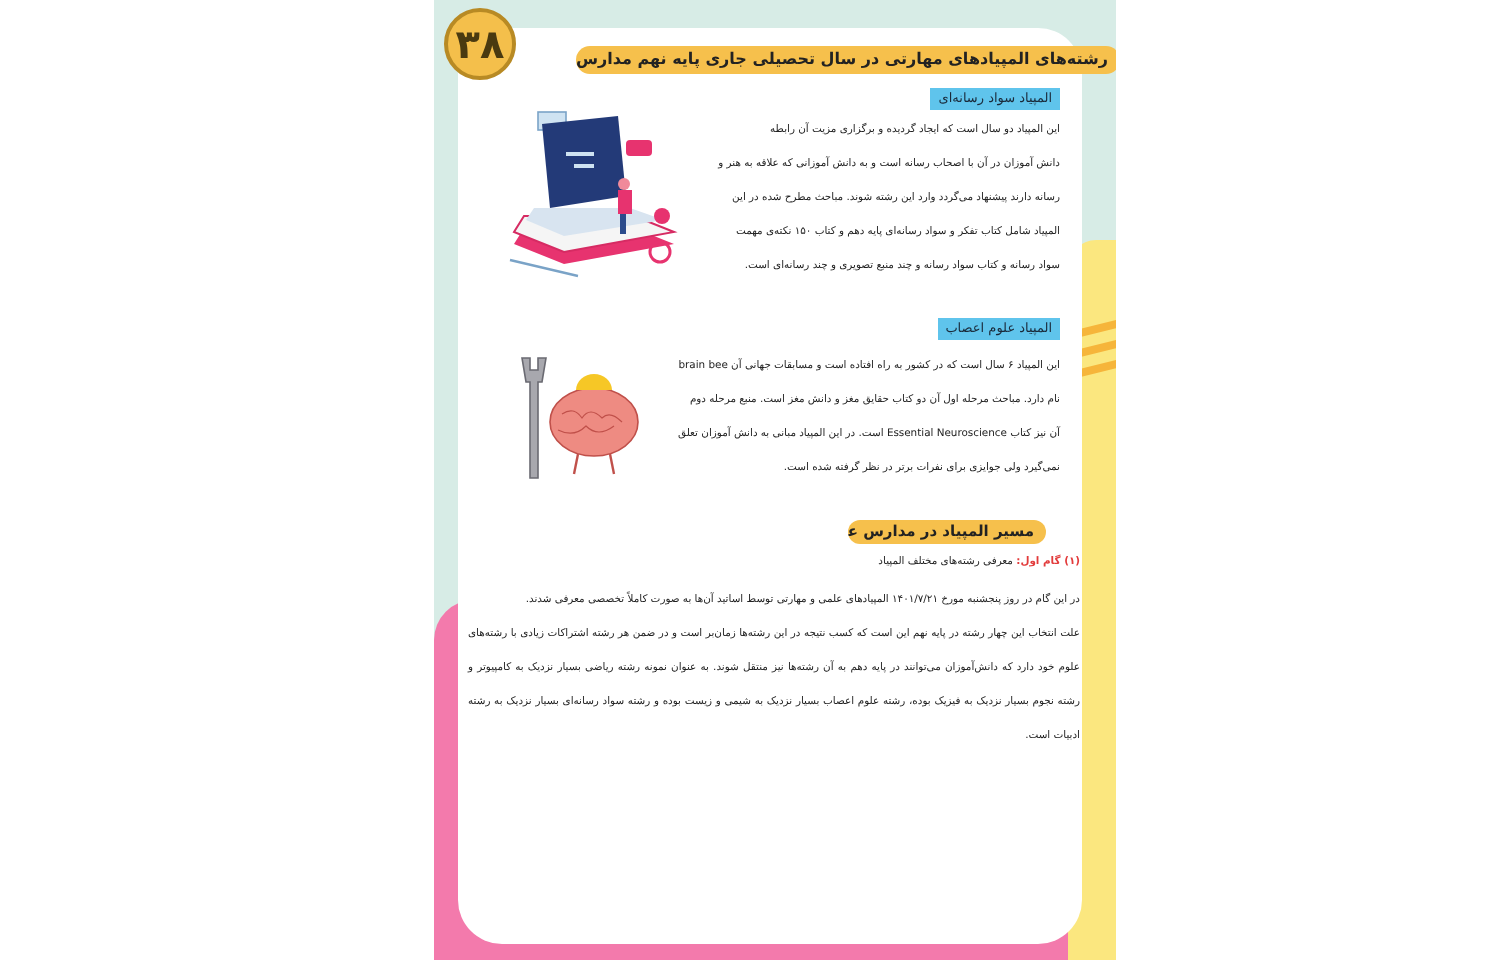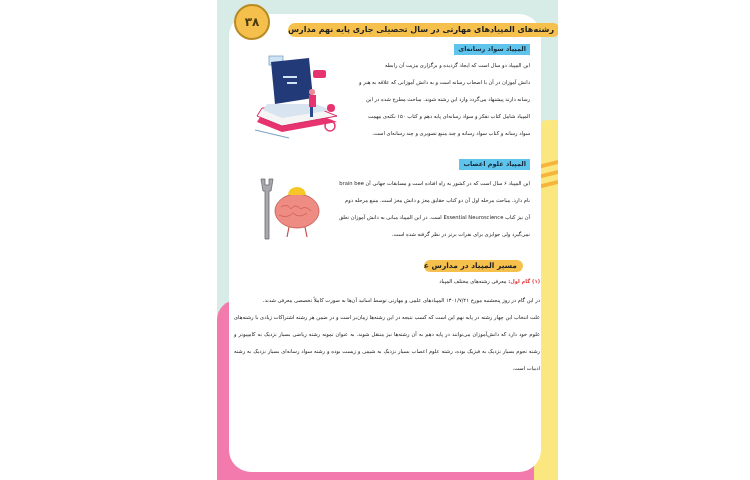--- a/index.html
+++ b/index.html
@@ -3,23 +3,23 @@
 <meta charset="utf-8">
 <style>
   html, body { margin:0; padding:0; }
   body { width:750px; height:480px; background:#ffffff; position:relative; overflow:hidden; font-family:"DejaVu Sans", sans-serif; }
   .page { position:absolute; left:217px; top:0; width:341px; height:480px; background:#d7ece6; overflow:hidden; }
   .bg-pink { position:absolute; left:0; top:382px; width:341px; height:98px; background:#f37aac; }
   .bg-pink2 { position:absolute; left:0; top:300px; width:40px; height:180px; background:#f37aac; border-radius:20px 0 0 0; }
   .bg-yellow { position:absolute; right:0; top:120px; width:24px; height:360px; background:#fbe77f; border-radius:14px 0 0 0; }
   .bg-yellow .stripe { position:absolute; left:4px; width:24px; height:4px; background:#f6b53a; border-radius:3px; transform:rotate(-14deg); }
   .sheet { position:absolute; left:12px; top:14px; width:312px; height:458px; background:#ffffff; border-radius:22px; }
-  .page-num { position:absolute; left:17px; top:4px; width:32px; height:32px; border-radius:50%; background:#f4bf4b; border:2px solid #b88a24; display:flex; align-items:center; justify-content:center; font-size:12px; font-weight:bold; color:#4a3a10; z-index:3; }
+  .page-num { position:absolute; left:5px; top:4px; width:32px; height:32px; border-radius:50%; background:#f4bf4b; border:2px solid #b88a24; display:flex; align-items:center; justify-content:center; font-size:20px; font-weight:bold; color:#4a3a10; z-index:3; }
   .title-banner { position:absolute; left:71px; top:23px; width:272px; height:14px; background:#f6c04c; border-radius:8px; font-size:8px; font-weight:bold; color:#222; direction:rtl; text-align:right; line-height:14px; padding-right:6px; box-sizing:border-box; white-space:nowrap; overflow:hidden; z-index:3; }
-  .sec-label { position:absolute; height:11px; background:#5fc4ec; font-size:6.5px; font-weight:bold; color:#1a2a3a; direction:rtl; line-height:11px; padding:0 4px; white-space:nowrap; z-index:3; }
+  .sec-label { position:absolute; height:11px; background:#5fc4ec; font-size:6.5px; font-weight:normal; color:#1a2a3a; direction:rtl; line-height:11px; padding:0 4px; white-space:nowrap; z-index:3; }
   .para { position:absolute; direction:rtl; text-align:justify; font-size:5.2px; line-height:17px; color:#222; z-index:3; }
   .para p { margin:0; }
   .sub-banner { position:absolute; left:207px; top:260px; width:99px; height:12px; background:#f6c04c; border-radius:7px; font-size:7.5px; font-weight:bold; color:#222; direction:rtl; text-align:right; line-height:12px; padding-right:6px; box-sizing:border-box; white-space:nowrap; overflow:hidden; z-index:3; }
   .step { position:absolute; right:18px; top:278px; direction:rtl; font-size:5.2px; color:#222; white-space:nowrap; z-index:3; }
   .step .lead { color:#e23b3b; font-weight:bold; }
   .illus { position:absolute; z-index:3; }
 </style>
 </head>
 <body>
 

